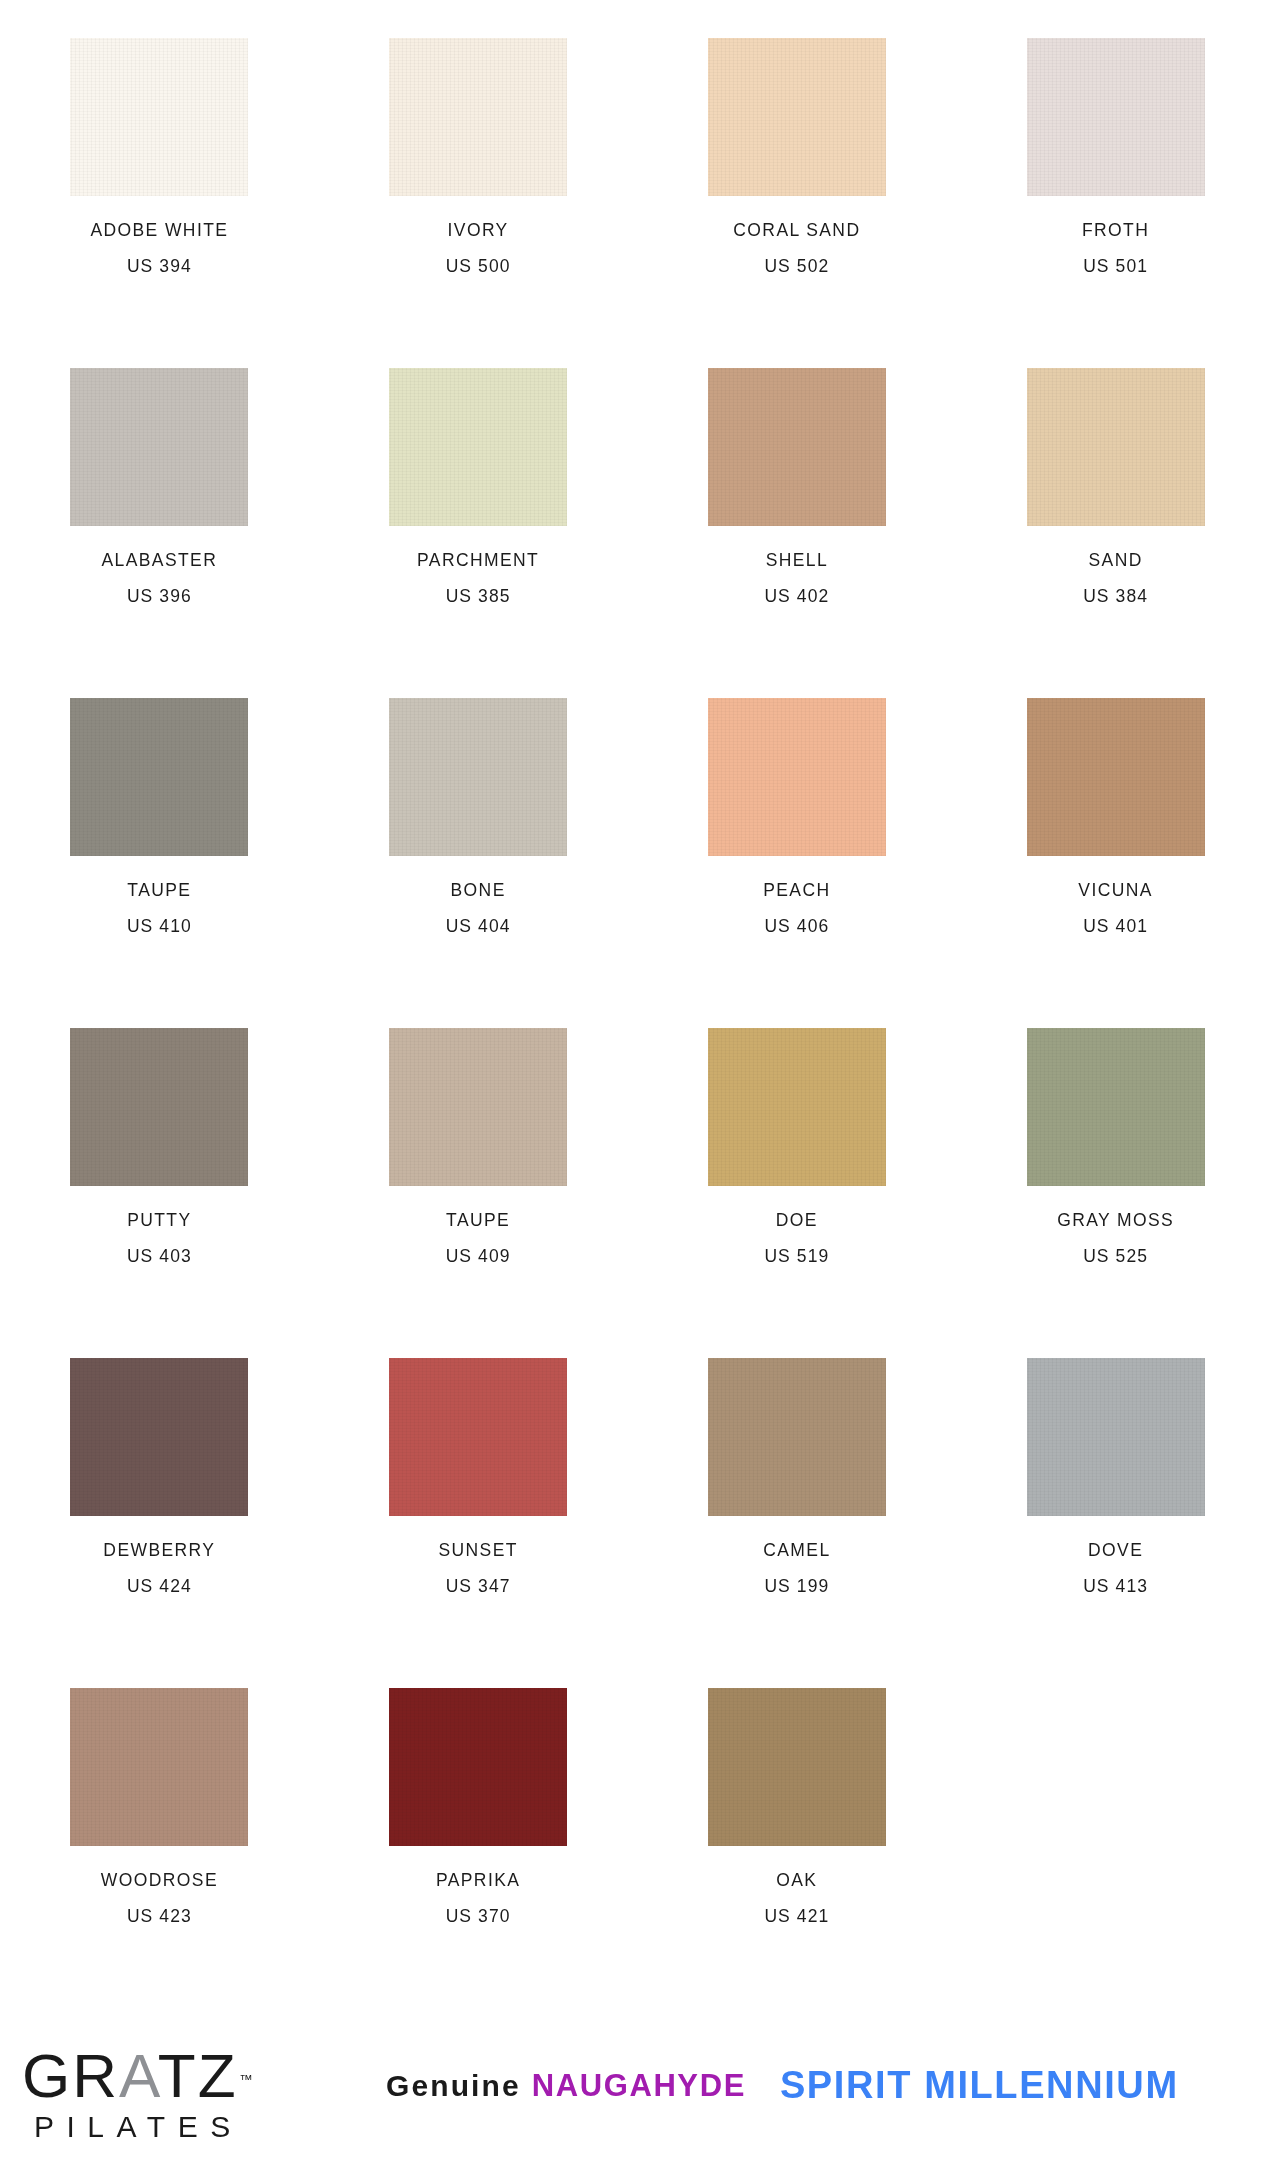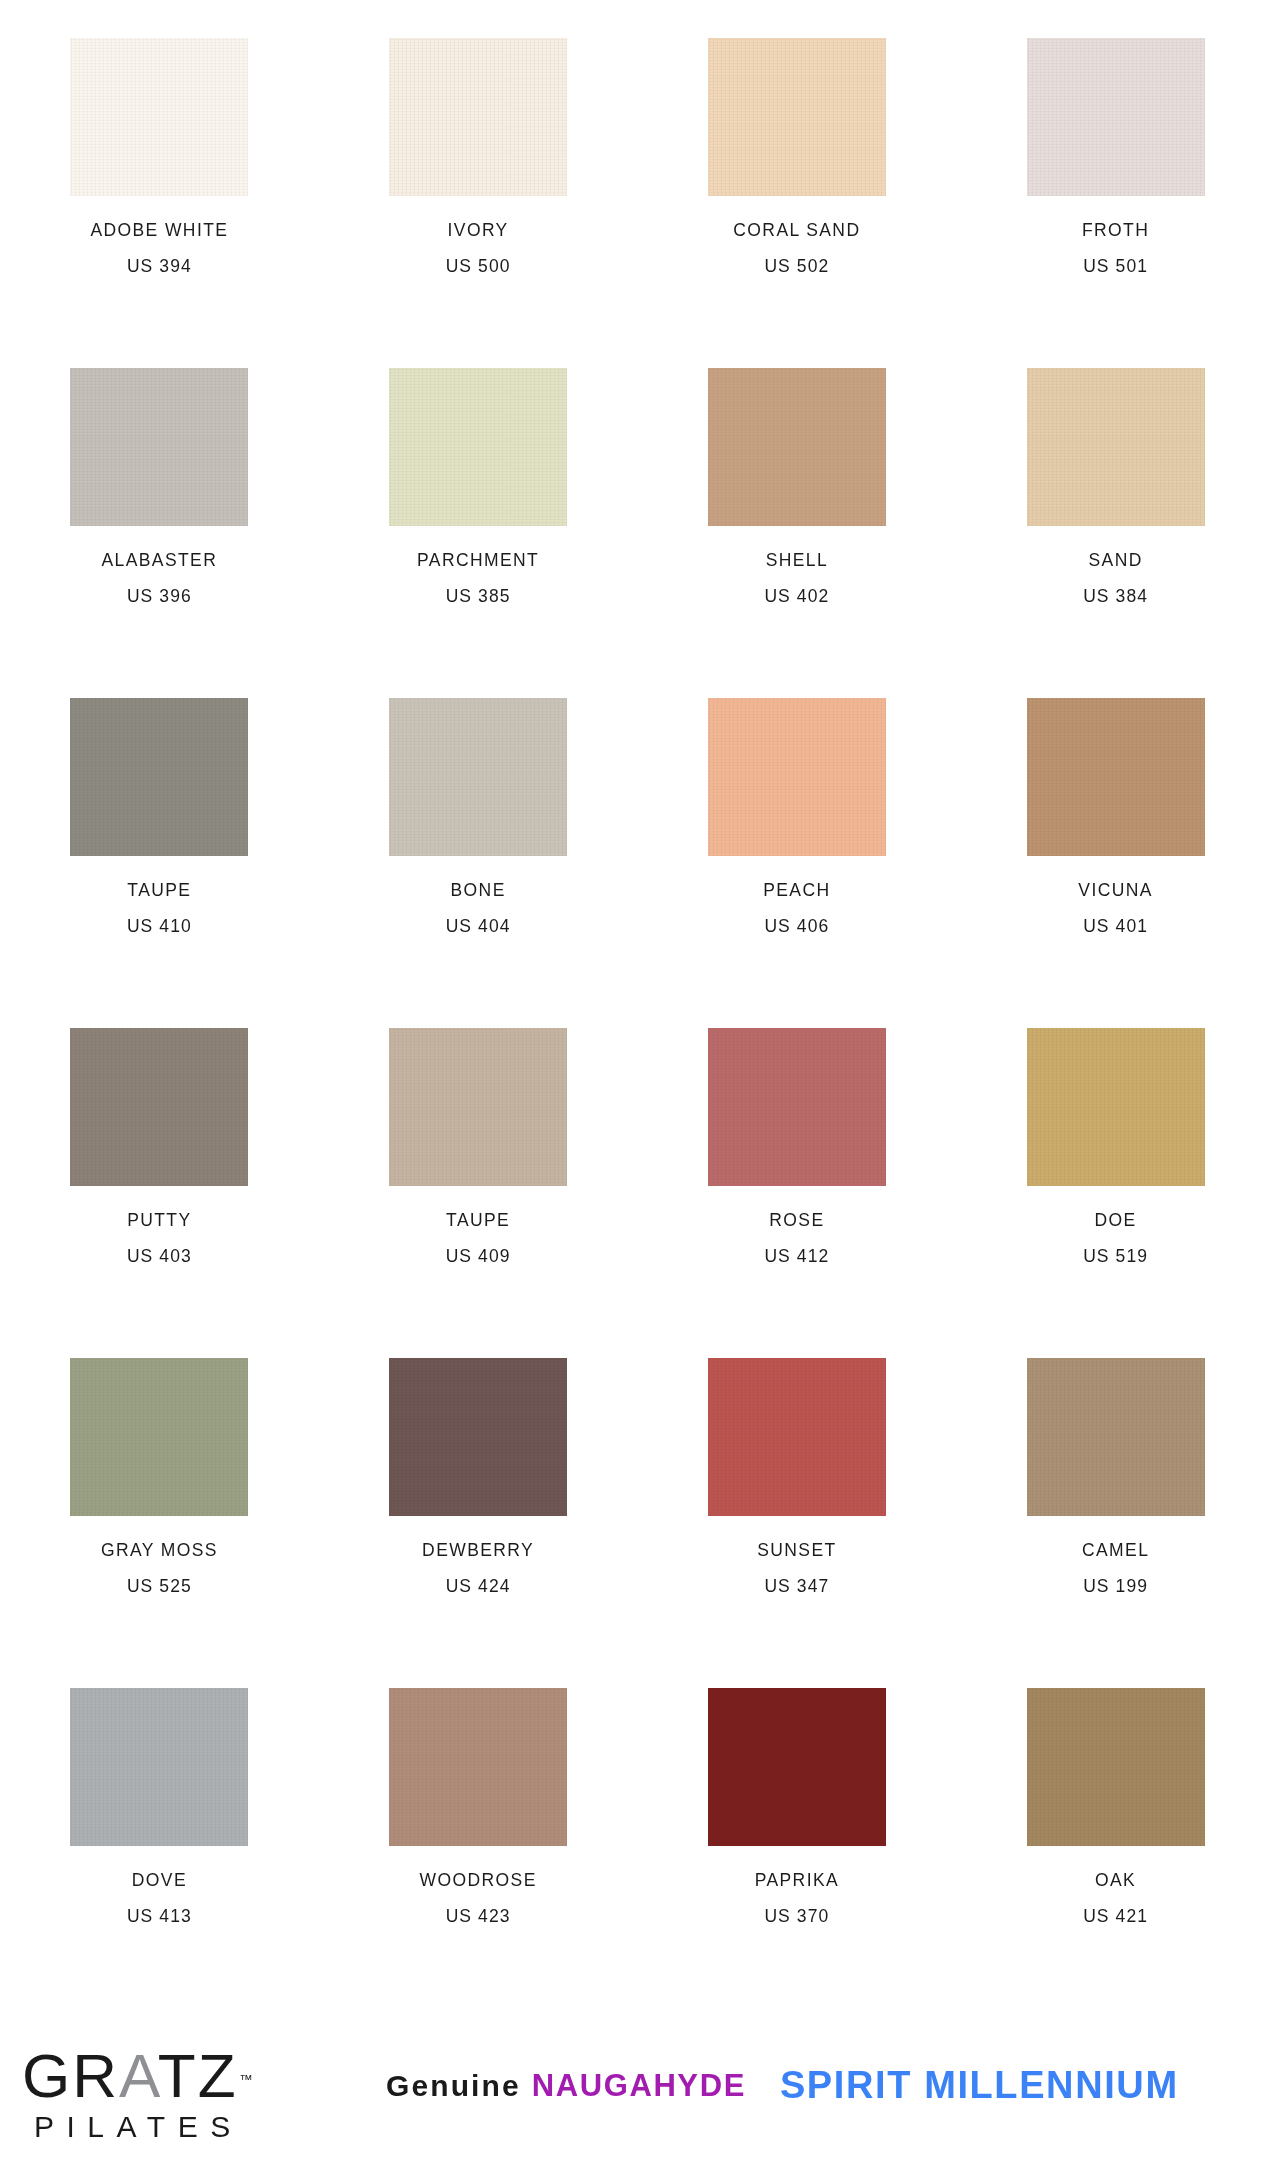--- a/index.html
+++ b/index.html
@@ -261,27 +261,20 @@
         </div>
       </div>
       <div class="cell">
         <div class="swatch" style="background-color: rgb(198, 180, 162);"></div>
         <div class="labels">
           <span class="c-name">TAUPE</span>
           <span class="c-code">US 409</span>
         </div>
       </div>
       <div class="cell">
-        <div class="swatch" style="background-color: rgb(186, 106, 105);"></div>
-        <div class="labels">
-          <span class="c-name">ROSE</span>
-          <span class="c-code">US 412</span>
-        </div>
-      </div>
-      <div class="cell">
         <div class="swatch" style="background-color: rgb(204, 172, 108);"></div>
         <div class="labels">
           <span class="c-name">DOE</span>
           <span class="c-code">US 519</span>
         </div>
       </div>
       <div class="cell">
         <div class="swatch" style="background-color: rgb(155, 161, 132);"></div>
         <div class="labels">
           <span class="c-name">GRAY MOSS</span>

